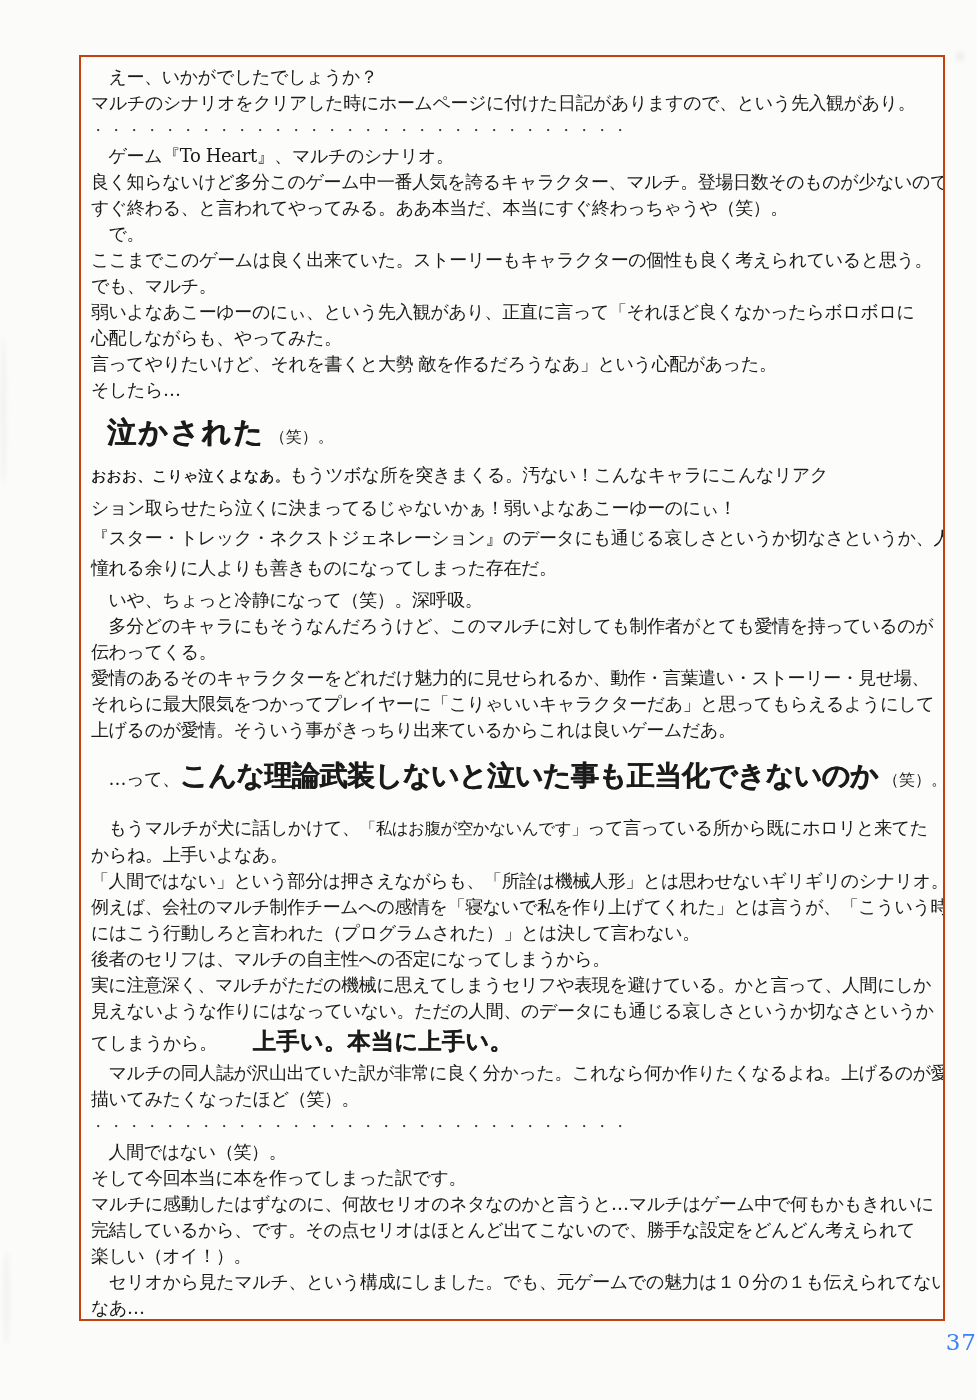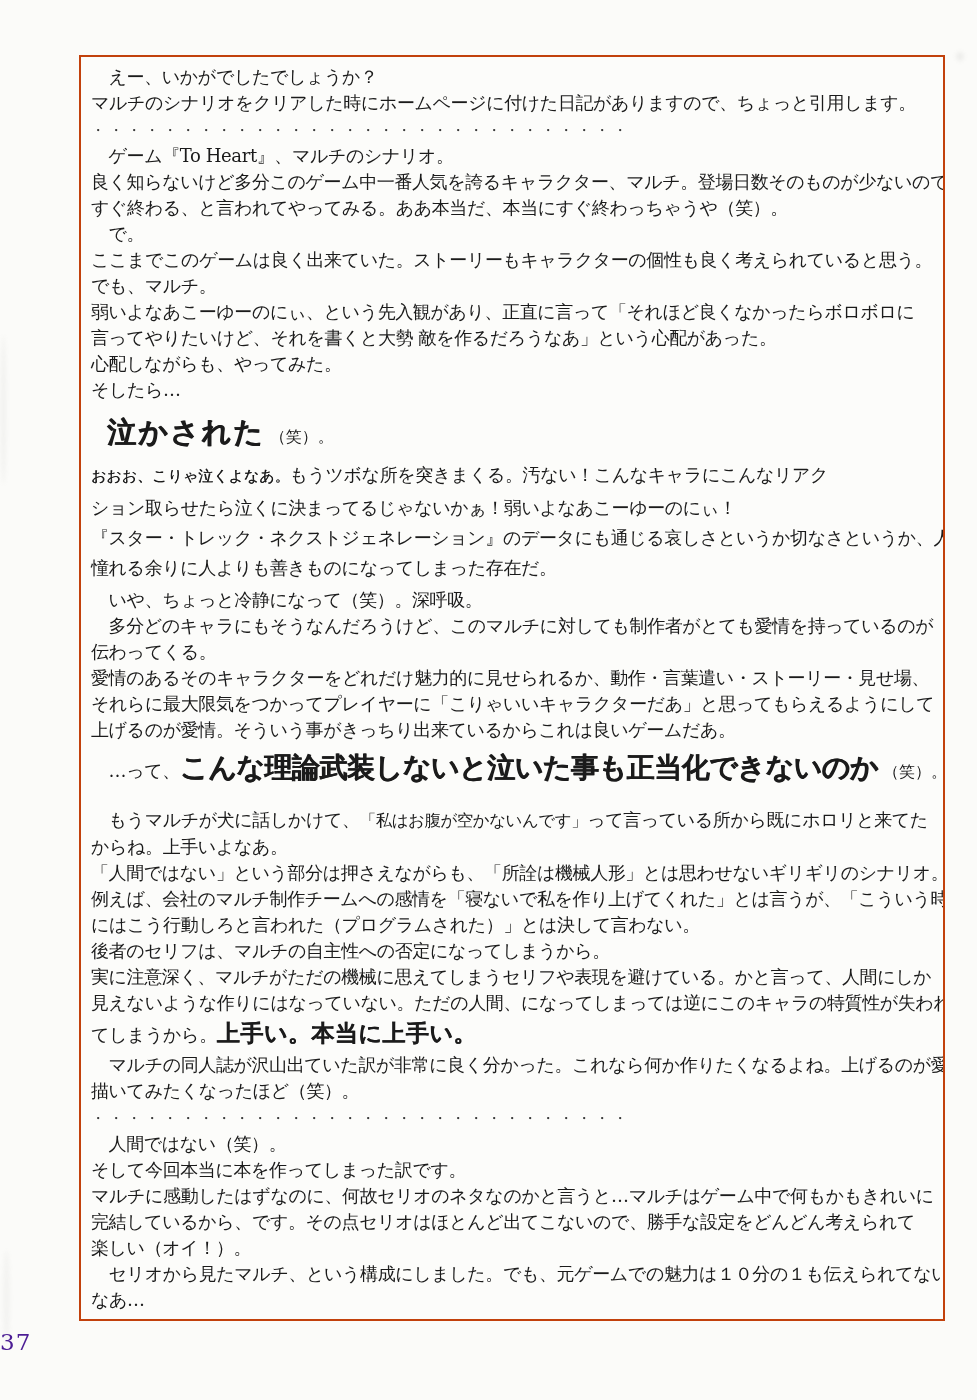--- a/index.html
+++ b/index.html
@@ -15,98 +15,99 @@
     padding:7px 8px 0 10px;background:#fcfcfa;overflow:hidden;
   }
   .line{
     line-height:26px;font-size:18px;letter-spacing:-0.4px;
     white-space:nowrap;
   }
   .row-hpop{line-height:42px;margin-top:8px;}
   .row-hbold1{line-height:34px;}
   .row-wide{line-height:30px;}
   .row-gap{margin-top:4px;}
-  .row-hbig{line-height:42px;margin-top:4px;}
+  .row-hbig{line-height:42px;margin-top:12px;}
   .row-after-hbig{margin-top:14px;}
   .seg-body{}
   .seg-paren{font-size:16px;letter-spacing:0;}
   .seg-hpop{
     font-family:"DejaVu Sans","Liberation Sans",sans-serif;
     font-weight:bold;font-size:29px;letter-spacing:2px;
     text-shadow:0.7px 0 0 currentColor;
     margin-left:16px;
   }
   .seg-hbold{
     font-family:"DejaVu Sans","Liberation Sans",sans-serif;
     font-weight:normal;font-size:15px;letter-spacing:0;
     text-shadow:0.4px 0 0 currentColor;
     margin-top:7px;
   }
   .seg-hbold2{
     font-weight:bold;font-size:23px;letter-spacing:0.5px;
     text-shadow:0.4px 0 0 currentColor;
+    margin-left:36px;
   }
   .seg-hbig{
     font-family:"DejaVu Sans","Liberation Sans",sans-serif;
     font-weight:bold;font-size:28px;letter-spacing:-0.5px;
     text-shadow:0.7px 0 0 currentColor;
   }
   .seg-dialog{
     font-family:"DejaVu Sans","Liberation Sans",sans-serif;
     font-size:16.5px;letter-spacing:-0.5px;
   }
   .seg-dots{
     font-size:14px;letter-spacing:4px;color:#2e2e2e;
   }
   .page-number{
     position:absolute;left:0;top:1329px;width:100%;
-    text-align:left;font-size:23px;letter-spacing:1px;color:#4c1d95;
+    text-align:right;font-size:23px;letter-spacing:1px;color:#3b82f6;
   }
   .smudge{position:absolute;background:#9a9a96;border-radius:50%;filter:blur(2px);}
   .smudge.s1{left:1px;top:335px;width:5px;height:150px;opacity:0.10;}
   .smudge.s2{left:956px;top:52px;width:8px;height:9px;opacity:0.14;}
   .smudge.s3{left:3px;bottom:55px;width:7px;height:95px;opacity:0.08;}
 </style>
 </head>
 <body>
 
 <div class="content-box">
     <div class="line"><span class="seg-body">　えー、いかがでしたでしょうか？</span></div>
-    <div class="line"><span class="seg-body">マルチのシナリオをクリアした時にホームページに付けた日記がありますので、ちょっと引用します。</span></div>
+    <div class="line"><span class="seg-body">マルチのシナリオをクリアした時にホームページに付けた日記がありますので、という先入観があり。</span></div>
     <div class="line"><span class="seg-dots">・・・・・・・・・・・・・・・・・・・・・・・・・・・・・・</span></div>
     <div class="line"><span class="seg-body">　ゲーム『To Heart』、マルチのシナリオ。</span></div>
     <div class="line"><span class="seg-body">良く知らないけど多分このゲーム中一番人気を誇るキャラクター、マルチ。登場日数そのものが少ないので</span></div>
     <div class="line"><span class="seg-body">すぐ終わる、と言われてやってみる。ああ本当だ、本当にすぐ終わっちゃうや（笑）。</span></div>
     <div class="line"><span class="seg-body">　で。</span></div>
     <div class="line"><span class="seg-body">ここまでこのゲームは良く出来ていた。ストーリーもキャラクターの個性も良く考えられていると思う。</span></div>
     <div class="line"><span class="seg-body">でも、マルチ。</span></div>
     <div class="line"><span class="seg-body">弱いよなあこーゆーのにぃ、という先入観があり、正直に言って「それほど良くなかったらボロボロに</span></div>
+    <div class="line"><span class="seg-body">心配しながらも、やってみた。</span></div>
     <div class="line"><span class="seg-body">言ってやりたいけど、それを書くと大勢 敵を作るだろうなあ」という心配があった。</span></div>
-    <div class="line"><span class="seg-body">心配しながらも、やってみた。</span></div>
     <div class="line"><span class="seg-body">そしたら…</span></div>
     <div class="line row-hpop"><span class="seg-hpop">泣かされた</span><span class="seg-paren"> （笑）。</span></div>
     <div class="line row-hbold1"><span class="seg-hbold">おおお、こりゃ泣くよなあ。</span><span class="seg-body">もうツボな所を突きまくる。汚ない！こんなキャラにこんなリアク</span></div>
     <div class="line row-wide"><span class="seg-body">ション取らせたら泣くに決まってるじゃないかぁ！弱いよなあこーゆーのにぃ！</span></div>
     <div class="line row-wide"><span class="seg-body">『スター・トレック・ネクストジェネレーション』のデータにも通じる哀しさというか切なさというか、人に</span></div>
     <div class="line row-wide"><span class="seg-body">憧れる余りに人よりも善きものになってしまった存在だ。</span></div>
     <div class="line row-gap"><span class="seg-body">　いや、ちょっと冷静になって（笑）。深呼吸。</span></div>
     <div class="line"><span class="seg-body">　多分どのキャラにもそうなんだろうけど、このマルチに対しても制作者がとても愛情を持っているのが</span></div>
     <div class="line"><span class="seg-body">伝わってくる。</span></div>
     <div class="line"><span class="seg-body">愛情のあるそのキャラクターをどれだけ魅力的に見せられるか、動作・言葉遣い・ストーリー・見せ場、</span></div>
     <div class="line"><span class="seg-body">それらに最大限気をつかってプレイヤーに「こりゃいいキャラクターだあ」と思ってもらえるようにして</span></div>
     <div class="line"><span class="seg-body">上げるのが愛情。そういう事がきっちり出来ているからこれは良いゲームだあ。</span></div>
     <div class="line row-hbig"><span class="seg-body">　…って、</span><span class="seg-hbig">こんな理論武装しないと泣いた事も正当化できないのか</span><span class="seg-paren"> （笑）。</span></div>
     <div class="line row-after-hbig"><span class="seg-body">　もうマルチが犬に話しかけて、</span><span class="seg-dialog">「私はお腹が空かないんです」</span><span class="seg-body">って言っている所から既にホロリと来てた</span></div>
     <div class="line"><span class="seg-body">からね。上手いよなあ。</span></div>
     <div class="line"><span class="seg-body">「人間ではない」という部分は押さえながらも、「所詮は機械人形」とは思わせないギリギリのシナリオ。</span></div>
     <div class="line"><span class="seg-body">例えば、会社のマルチ制作チームへの感情を「寝ないで私を作り上げてくれた」とは言うが、「こういう時</span></div>
     <div class="line"><span class="seg-body">にはこう行動しろと言われた（プログラムされた）」とは決して言わない。</span></div>
     <div class="line"><span class="seg-body">後者のセリフは、マルチの自主性への否定になってしまうから。</span></div>
     <div class="line"><span class="seg-body">実に注意深く、マルチがただの機械に思えてしまうセリフや表現を避けている。かと言って、人間にしか</span></div>
-    <div class="line"><span class="seg-body">見えないような作りにはなっていない。ただの人間、になってしまっては逆にこのキャラの特質性が失われ</span></div>
+    <div class="line"><span class="seg-body">見えないような作りにはなっていない。ただの人間、のデータにも通じる哀しさというか切なさというか</span></div>
     <div class="line row-hbold1"><span class="seg-body">てしまうから。</span><span class="seg-hbold2">上手い。本当に上手い。</span></div>
     <div class="line"><span class="seg-body">　マルチの同人誌が沢山出ていた訳が非常に良く分かった。これなら何か作りたくなるよね。上げるのが愛情</span></div>
     <div class="line"><span class="seg-body">描いてみたくなったほど（笑）。</span></div>
     <div class="line"><span class="seg-dots">・・・・・・・・・・・・・・・・・・・・・・・・・・・・・・</span></div>
     <div class="line"><span class="seg-body">　人間ではない（笑）。</span></div>
     <div class="line"><span class="seg-body">そして今回本当に本を作ってしまった訳です。</span></div>
     <div class="line"><span class="seg-body">マルチに感動したはずなのに、何故セリオのネタなのかと言うと…マルチはゲーム中で何もかもきれいに</span></div>
     <div class="line"><span class="seg-body">完結しているから、です。その点セリオはほとんど出てこないので、勝手な設定をどんどん考えられて</span></div>
     <div class="line"><span class="seg-body">楽しい（オイ！）。</span></div>
     <div class="line"><span class="seg-body">　セリオから見たマルチ、という構成にしました。でも、元ゲームでの魅力は１０分の１も伝えられてない</span></div>

